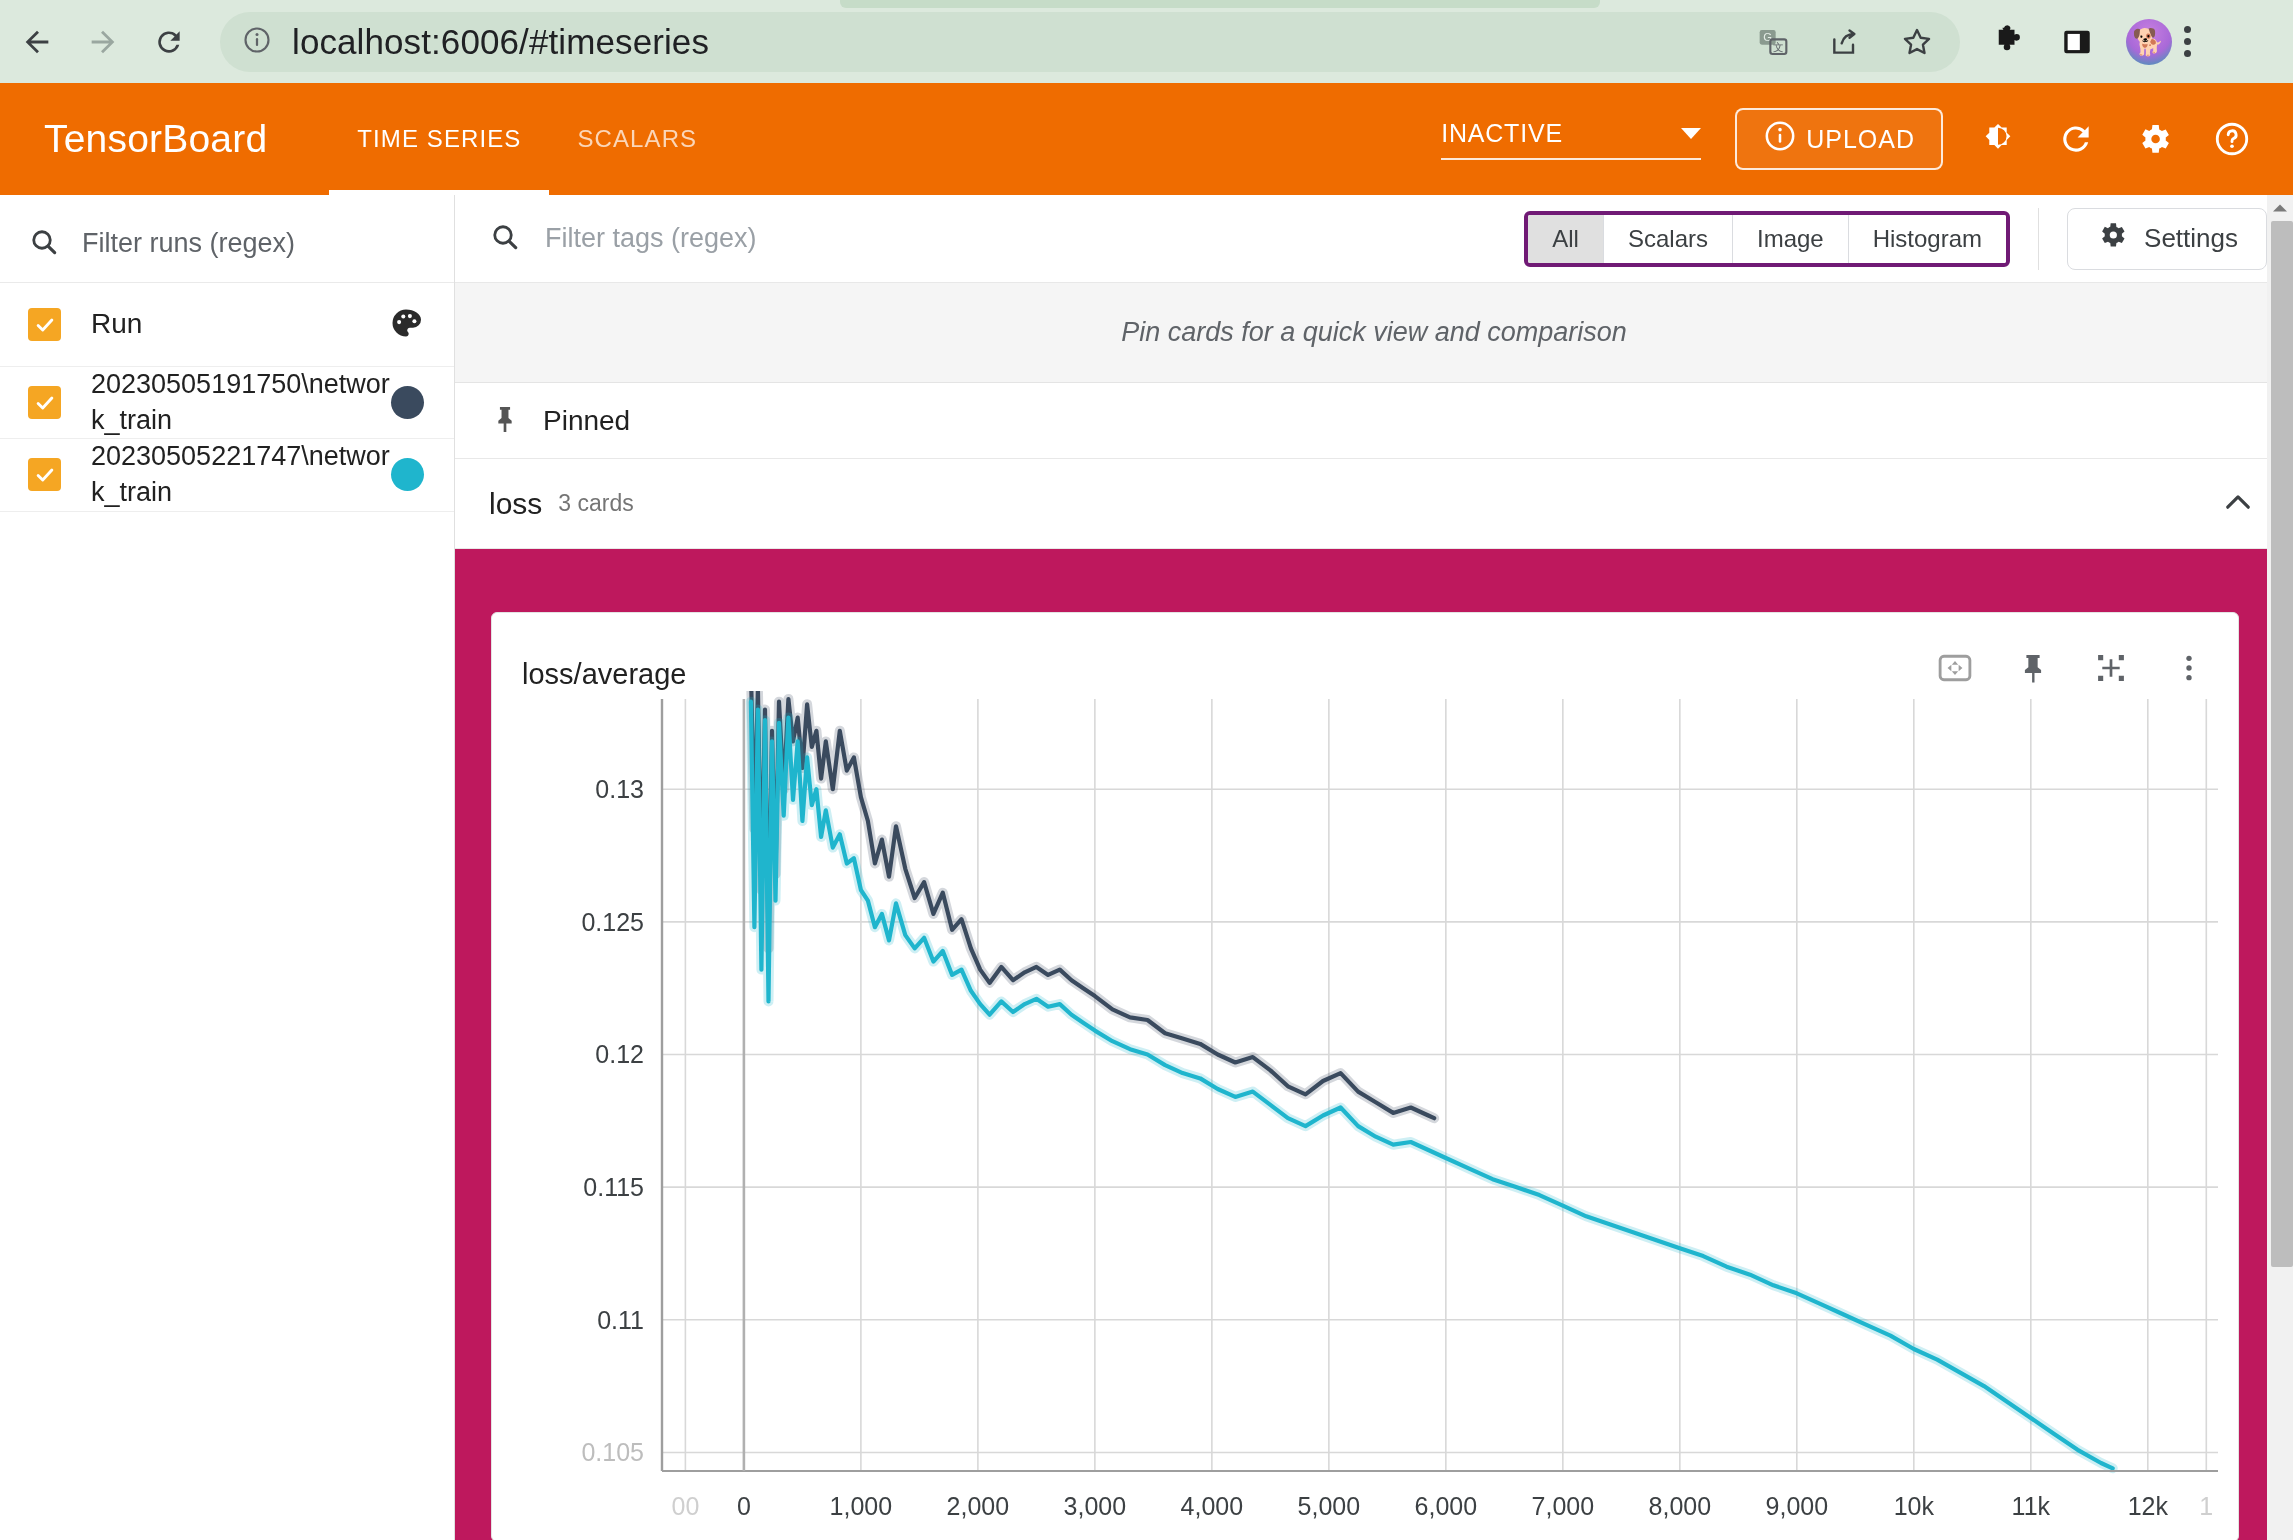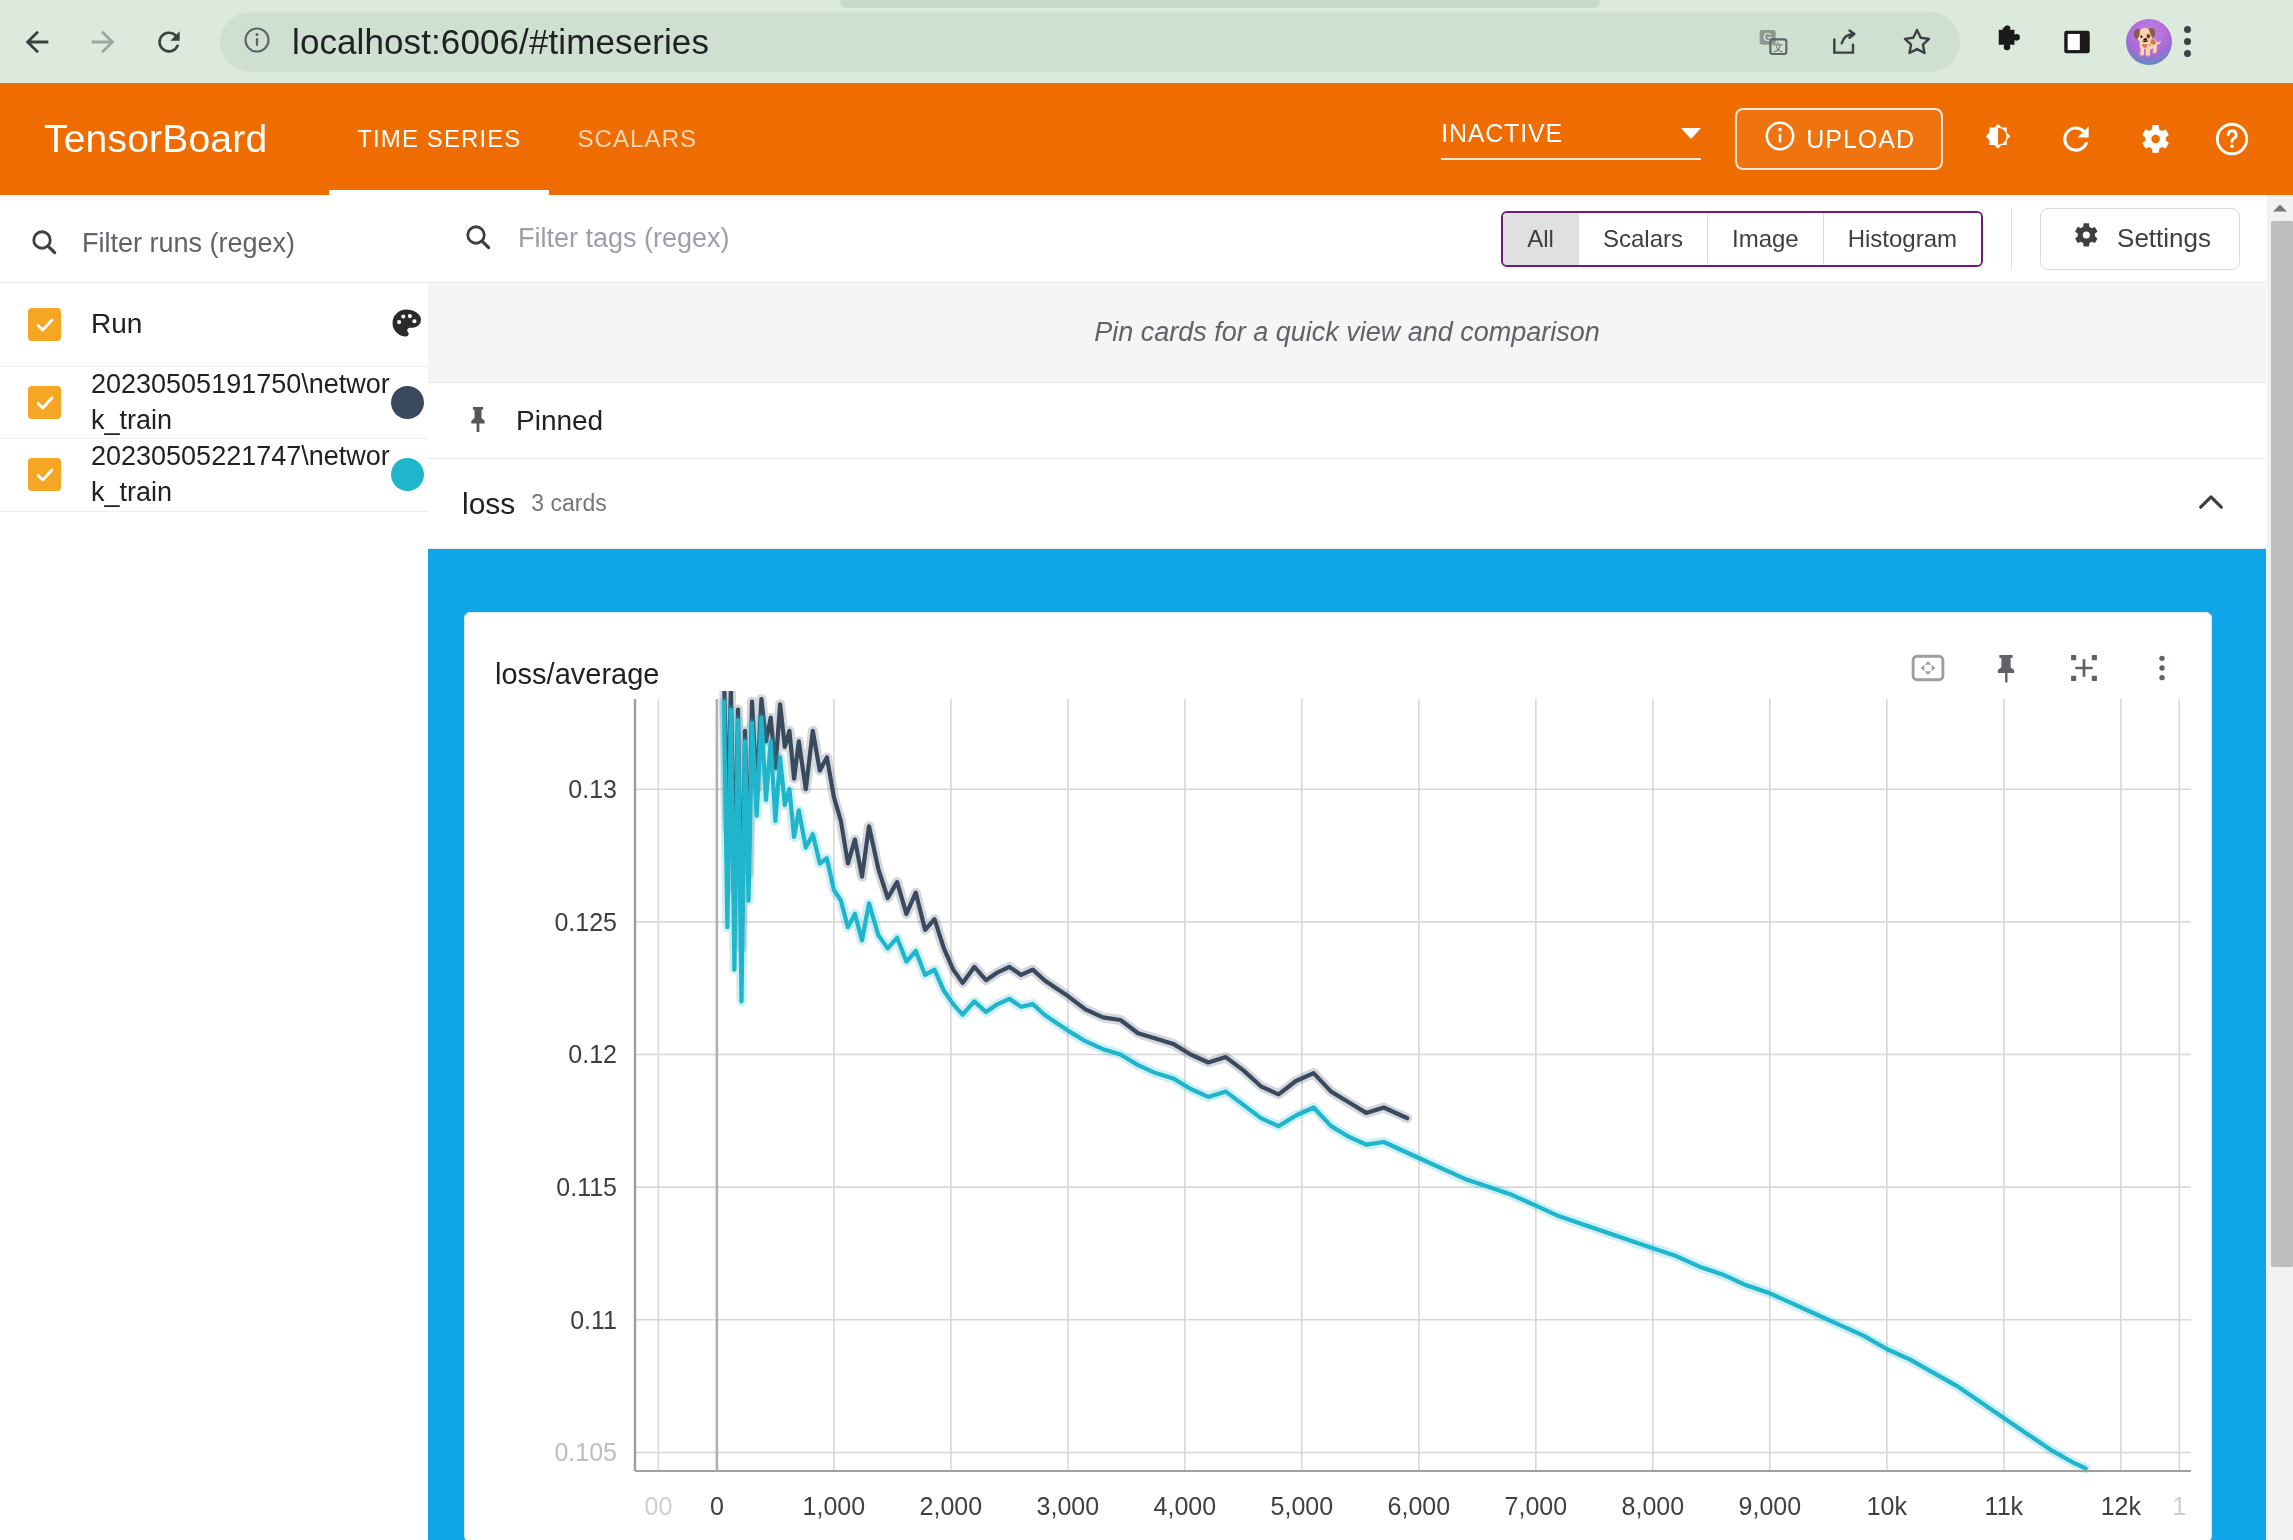--- a/index.html
+++ b/index.html
@@ -113,29 +113,29 @@
   .run-name {
     margin-left: 30px; font-size: 27px; color: #212121; line-height: 1.32;
     white-space: pre-line; word-break: break-all;
   }
   .run-name.bold { font-size: 28px; }
   .swatch { margin-left: auto; width: 33px; height: 33px; border-radius: 50%; flex: none; }
   .palette-ico { margin-left: auto; flex: none; cursor: pointer; }
 
   
   #main {
-    position: absolute; top: 195px; left: 428px; width: 1838px; height: 1345px;
-    background: #0ea5e9; overflow: hidden;
+    position: absolute; top: 195px; left: 455px; width: 1838px; height: 1345px;
+    background: #be185d; overflow: hidden;
   }
   #tags-toolbar {
     height: 88px; background: #fff; display: flex; align-items: center;
     padding: 0 26px 0 34px; border-bottom: 1px solid #e8e8e8;
   }
   #tags-toolbar .ph { font-size: 27px; color: #9aa0a6; margin-left: 24px; }
-  #seg-group { margin-left: auto; display: flex; border: 2px solid #701a75; border-radius: 6px; overflow: hidden; height: 56px; }
+  #seg-group { margin-left: auto; display: flex; border: 4px solid #701a75; border-radius: 6px; overflow: hidden; height: 56px; }
   .seg {
     display: flex; align-items: center; padding: 0 24px; font-size: 24px; color: #3c4043;
     border-right: 1px solid #dadce0; cursor: pointer; background: #fff; white-space: nowrap;
   }
   .seg:last-child { border-right: none; }
   .seg.active { background: #e0e0e0; }
   #settings-sep { width: 1px; height: 62px; background: #e0e0e0; margin: 0 28px; }
   #settings-btn {
     display: flex; align-items: center; gap: 16px; height: 62px; padding: 0 28px;
     border: 1px solid #dadce0; border-radius: 8px; background: #fff; cursor: pointer;

